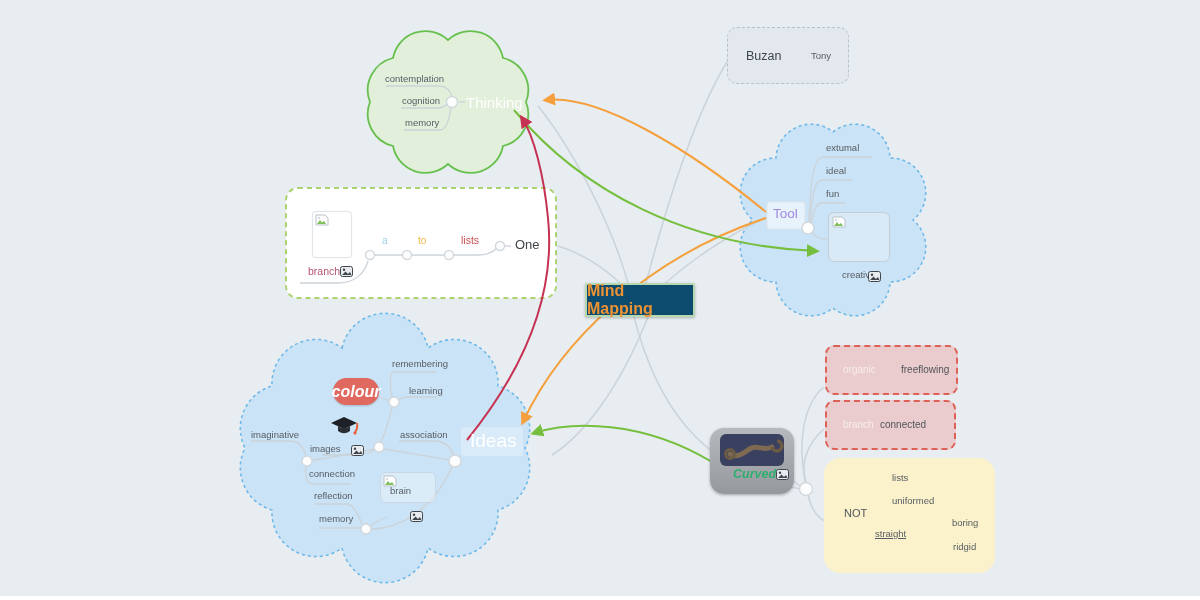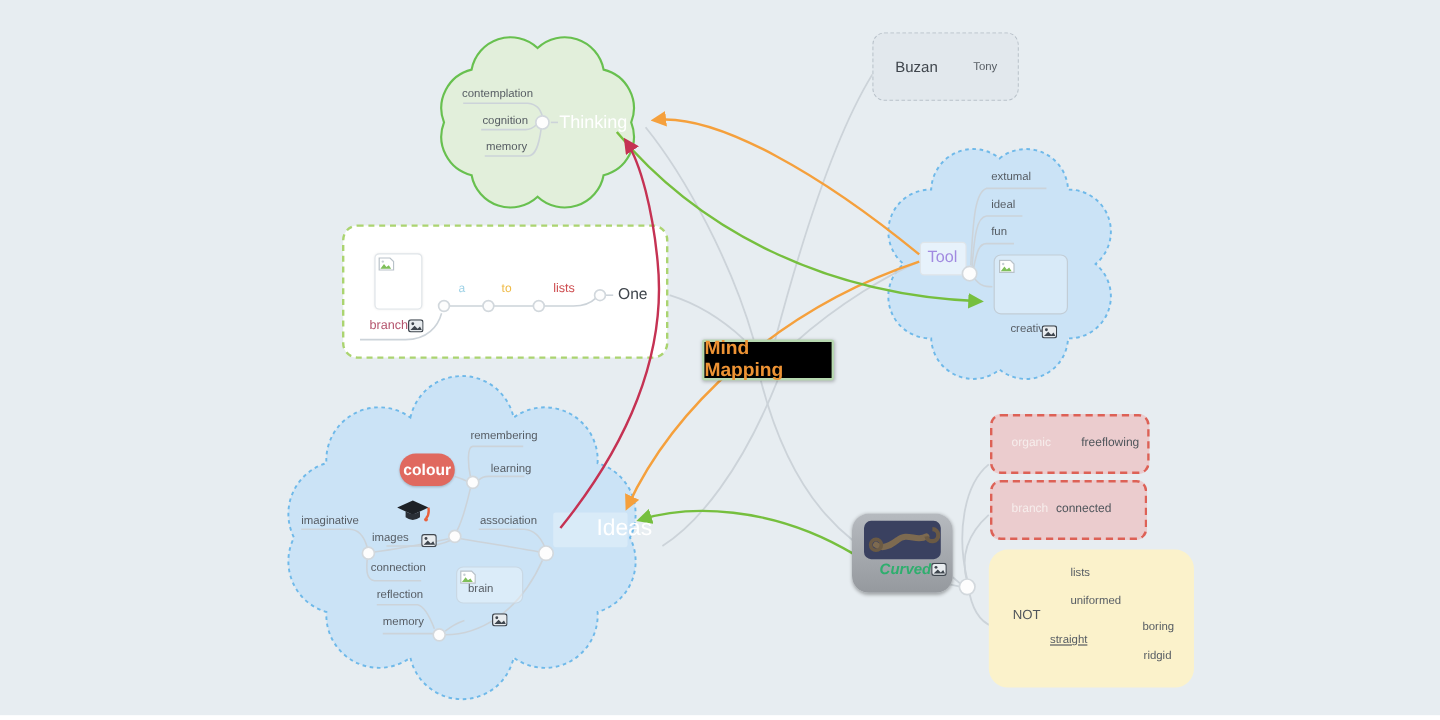--- a/index.html
+++ b/index.html
@@ -171,30 +171,30 @@
 <svg class="imgicon" style="left:340px;top:266px;" viewBox="0 0 13 11">
       <rect x="0.5" y="0.5" width="12" height="10" rx="2" fill="#e8ecef" stroke="#3f464e"></rect>
       <circle cx="4" cy="3.8" r="1.2" fill="#3f464e"></circle>
       <path d="M2 9 L5.5 5.5 L8 8 L10 6 L11.5 9 Z" fill="#3f464e"></path>
     </svg>
 <div class="lbl" style="left:382px;top:235px;font-size:10px;color:#9fd2e6;">a</div>
 <div class="lbl" style="left:418px;top:235px;font-size:10px;color:#efba45;">to</div>
 <div class="lbl" style="left:461px;top:234px;font-size:10.5px;color:#ce4d50;">lists</div>
 <div class="lbl" style="left:515px;top:238px;font-size:13px;color:#3f454c;">One</div>
 
-<div class="box" style="left:585px;top:283px;width:110px;height:34px;background:#000000;border:2px solid #b7d8b0;border-radius:2px;box-shadow:0 1px 3px rgba(0,0,0,0.25);display:flex;align-items:center;justify-content:center;">
+<div class="box" style="left:585px;top:283px;width:110px;height:34px;background:#0c4a6e;border:2px solid #b7d8b0;border-radius:2px;box-shadow:0 1px 3px rgba(0,0,0,0.25);display:flex;align-items:center;justify-content:center;">
   <span style="color:#ee9334;font-weight:bold;font-size:16px;">Mind Mapping</span>
 </div>
 
 <div class="lbl" style="left:392px;top:359px;">remembering</div>
 <div class="lbl" style="left:409px;top:386px;">learning</div>
 <div class="lbl" style="left:400px;top:430px;">association</div>
 <div class="lbl" style="left:251px;top:430px;">imaginative</div>
 <div class="box" style="left:333px;top:378px;width:46px;height:27px;background:#e0695f;border-radius:14px;box-shadow:0 1px 2px rgba(0,0,0,0.2);display:flex;align-items:center;justify-content:center;">
-  <span style="color:#ffffff;font-size:13px;font-weight:bold;">colour</span>
+  <span style="color:#ffffff;font-size:16px;font-weight:bold;font-style:italic;">colour</span>
 </div>
 <svg class="bimg" style="left:329px;top:415px;" width="30" height="22" viewBox="0 0 30 22">
   <path d="M15 2 L28 8 L15 14 L2 8 Z" fill="#1d2126"></path>
   <path d="M9 11 v5 q6 4.5 12 0 v-5 q-6 4.5 -12 0 Z" fill="#2a2f36"></path>
   <path d="M28 8 q1 6 -2 9" stroke="#e8603c" stroke-width="2" fill="none"></path>
   <circle cx="26" cy="18" r="1.6" fill="#e8603c"></circle>
 </svg>
 <div class="lbl" style="left:310px;top:444px;">images</div>
 <svg class="imgicon" style="left:351px;top:445px;" viewBox="0 0 13 11">
       <rect x="0.5" y="0.5" width="12" height="10" rx="2" fill="#e8ecef" stroke="#3f464e"></rect>
@@ -210,21 +210,21 @@
         <path d="M2 10 L5 6 L7 8.5 L9 7 L11 10 Z" fill="#7fbf5a"></path>
         <circle cx="4" cy="4" r="1" fill="#c6ced4"></circle>
       </svg>
 </div>
 <div class="lbl" style="left:390px;top:486px;">brain</div>
 <svg class="imgicon" style="left:410px;top:511px;" viewBox="0 0 13 11">
       <rect x="0.5" y="0.5" width="12" height="10" rx="2" fill="#e8ecef" stroke="#3f464e"></rect>
       <circle cx="4" cy="3.8" r="1.2" fill="#3f464e"></circle>
       <path d="M2 9 L5.5 5.5 L8 8 L10 6 L11.5 9 Z" fill="#3f464e"></path>
     </svg>
-<div class="lbl" style="left:470px;top:430px;font-size:19px;color:#ffffff;margin-left:27px;">Ideas</div>
+<div class="lbl" style="left:470px;top:430px;font-size:19px;color:#ffffff;">Ideas</div>
 
 <div class="box" style="left:710px;top:428px;width:84px;height:66px;background:linear-gradient(#b6babf,#95999e);border-radius:14px;box-shadow:0 1px 3px rgba(0,0,0,0.3);">
   <div class="box" style="left:10px;top:6px;width:64px;height:32px;background:#3a4160;border-radius:6px;overflow:hidden;">
     <svg width="64" height="32" viewBox="0 0 64 32">
       <path d="M10 20 C16 25 24 19 28 16 C36 9 44 18 52 13" stroke="#7d6a50" stroke-width="5" fill="none" stroke-linecap="round"></path>
       <circle cx="10" cy="20" r="4.5" stroke="#6b5a44" stroke-width="3" fill="none"></circle>
       <path d="M52 13 a5 5 0 1 0 5 -6" stroke="#6b5a44" stroke-width="3.5" fill="none"></path>
     </svg>
   </div>
   <span class="lbl" style="left:23px;top:39px;font-size:12.5px;color:#2fae6e;font-weight:bold;font-style:italic;">Curved</span>

